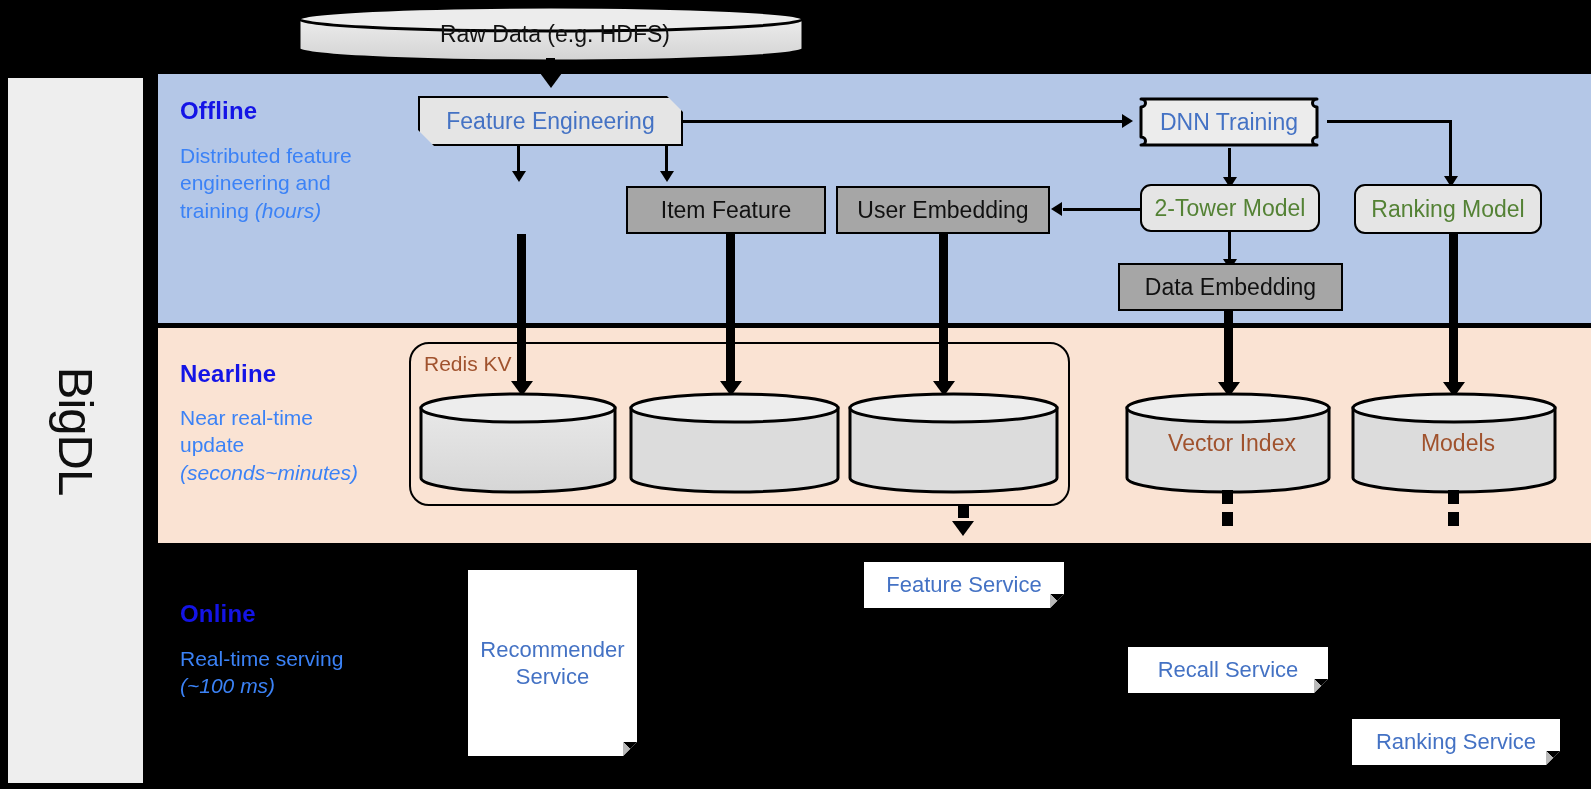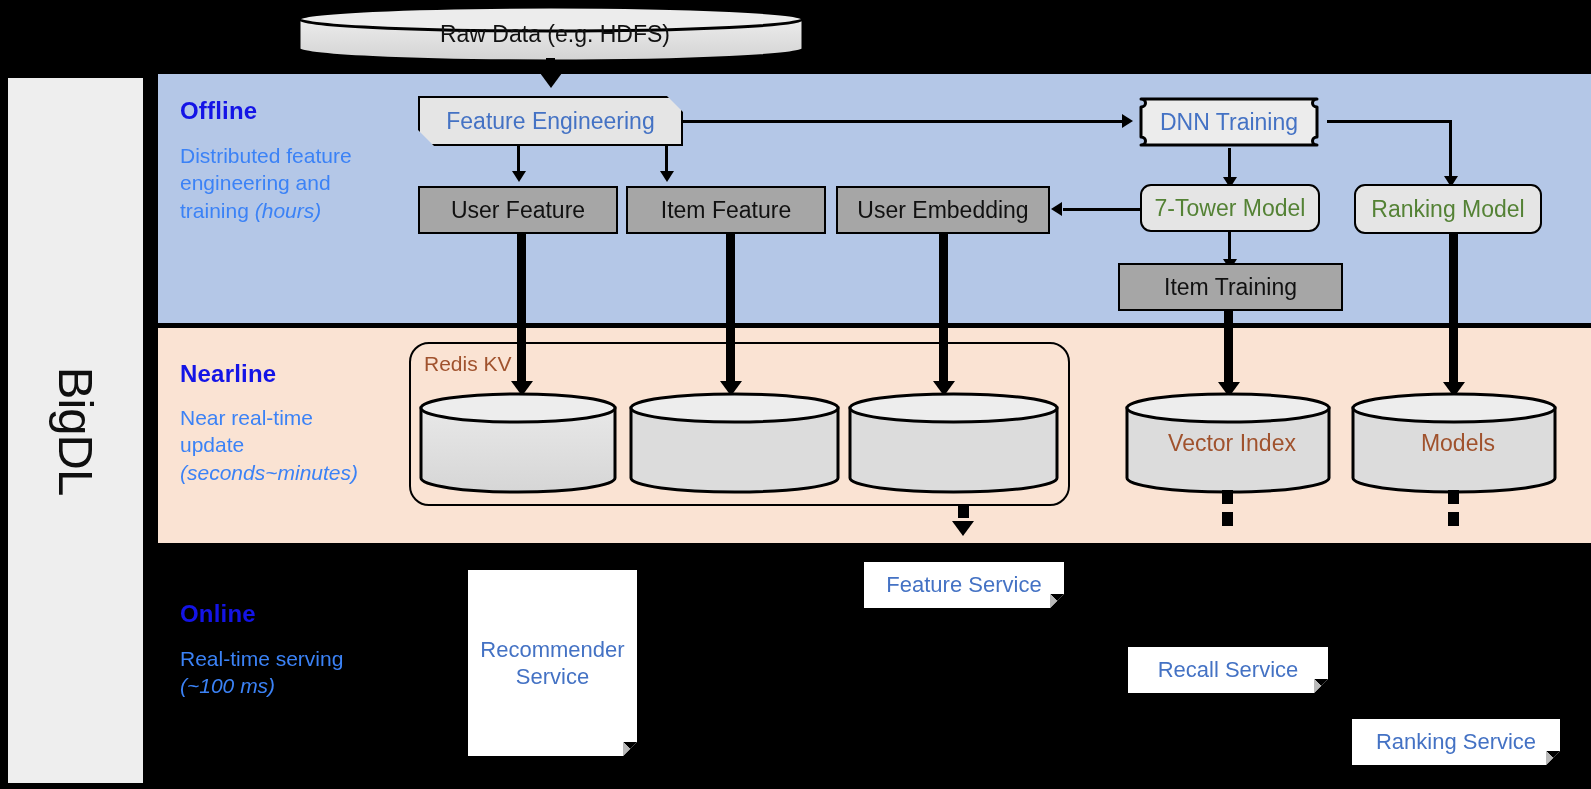--- a/index.html
+++ b/index.html
@@ -150,34 +150,33 @@
     <div class="bracket-label">DNN Training</div>
   </div>
 
   <div class="ln thin-v" style="left:1228px;top:148px;height:30px;"></div>
   <div class="ah-down" style="left:1223px;top:177px;"></div>
 
   <div class="ln thin-h" style="left:1327px;top:120px;width:124px;"></div>
   <div class="ln thin-v" style="left:1449px;top:120px;height:57px;"></div>
   <div class="ah-down" style="left:1444px;top:176px;"></div>
 
-  <div class="box gray-box" style="left:418px;top:186px;width:200px;height:48px;">User Feature</div>
   <div class="box gray-box" style="left:626px;top:186px;width:200px;height:48px;">Item Feature</div>
   <div class="box gray-box" style="left:836px;top:186px;width:214px;height:48px;">User Embedding</div>
 
   <div class="ln thin-h" style="left:1063px;top:208px;width:98px;"></div>
   <div class="ah-left" style="left:1051px;top:202px;"></div>
 
-  <div class="box proc-box rounded green" style="left:1140px;top:184px;width:180px;height:48px;">7-Tower Model</div>
+  <div class="box proc-box rounded green" style="left:1140px;top:184px;width:180px;height:48px;">2-Tower Model</div>
   <div class="box proc-box rounded green" style="left:1354px;top:184px;width:188px;height:50px;">Ranking Model</div>
 
   <div class="ln thin-v" style="left:1228px;top:232px;height:28px;"></div>
   <div class="ah-down" style="left:1223px;top:259px;"></div>
 
-  <div class="box gray-box" style="left:1118px;top:263px;width:225px;height:48px;">Item Training</div>
+  <div class="box gray-box" style="left:1118px;top:263px;width:225px;height:48px;">Data Embedding</div>
 
   <div class="ln thick-v" style="left:517px;top:234px;height:152px;"></div>
   <div class="ah-down big" style="left:511px;top:381px;"></div>
 
   <div class="ln thick-v" style="left:726px;top:234px;height:152px;"></div>
   <div class="ah-down big" style="left:720px;top:381px;"></div>
 
   <div class="ln thick-v" style="left:939px;top:234px;height:152px;"></div>
   <div class="ah-down big" style="left:933px;top:381px;"></div>
 

